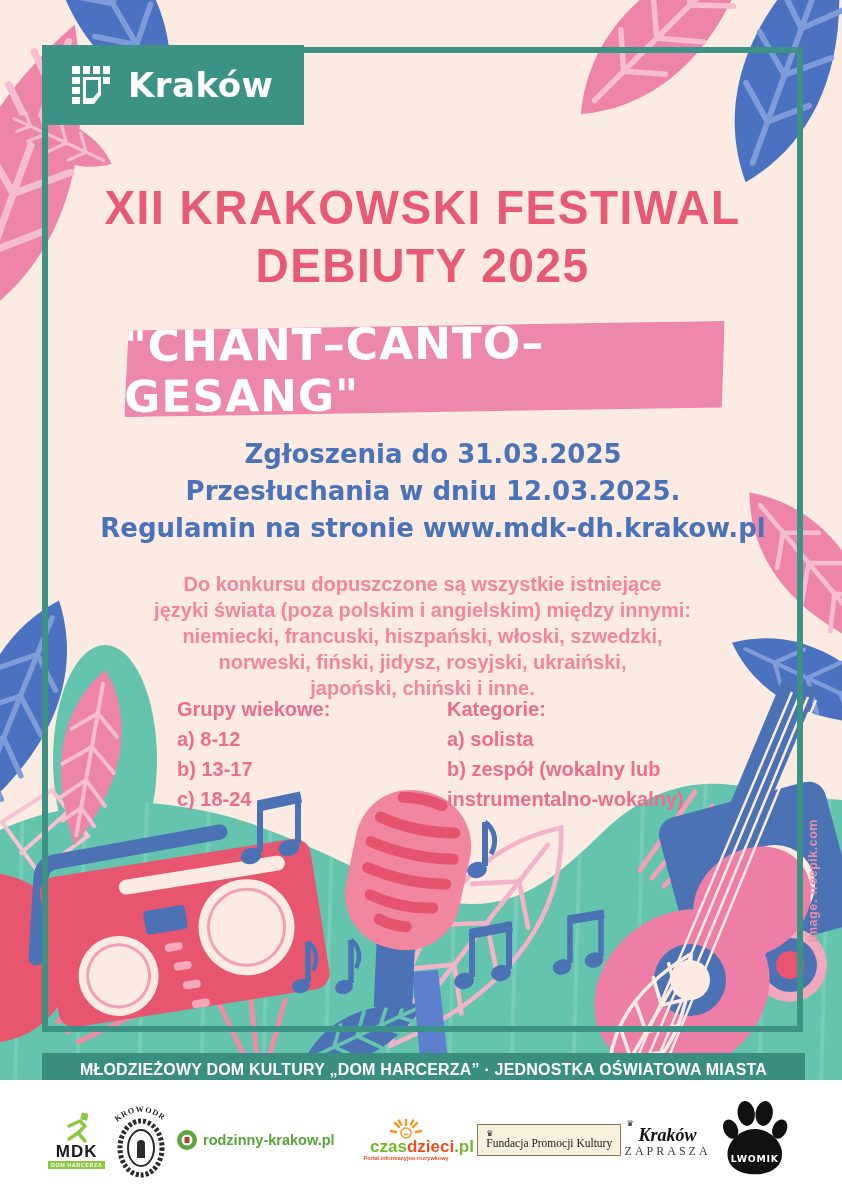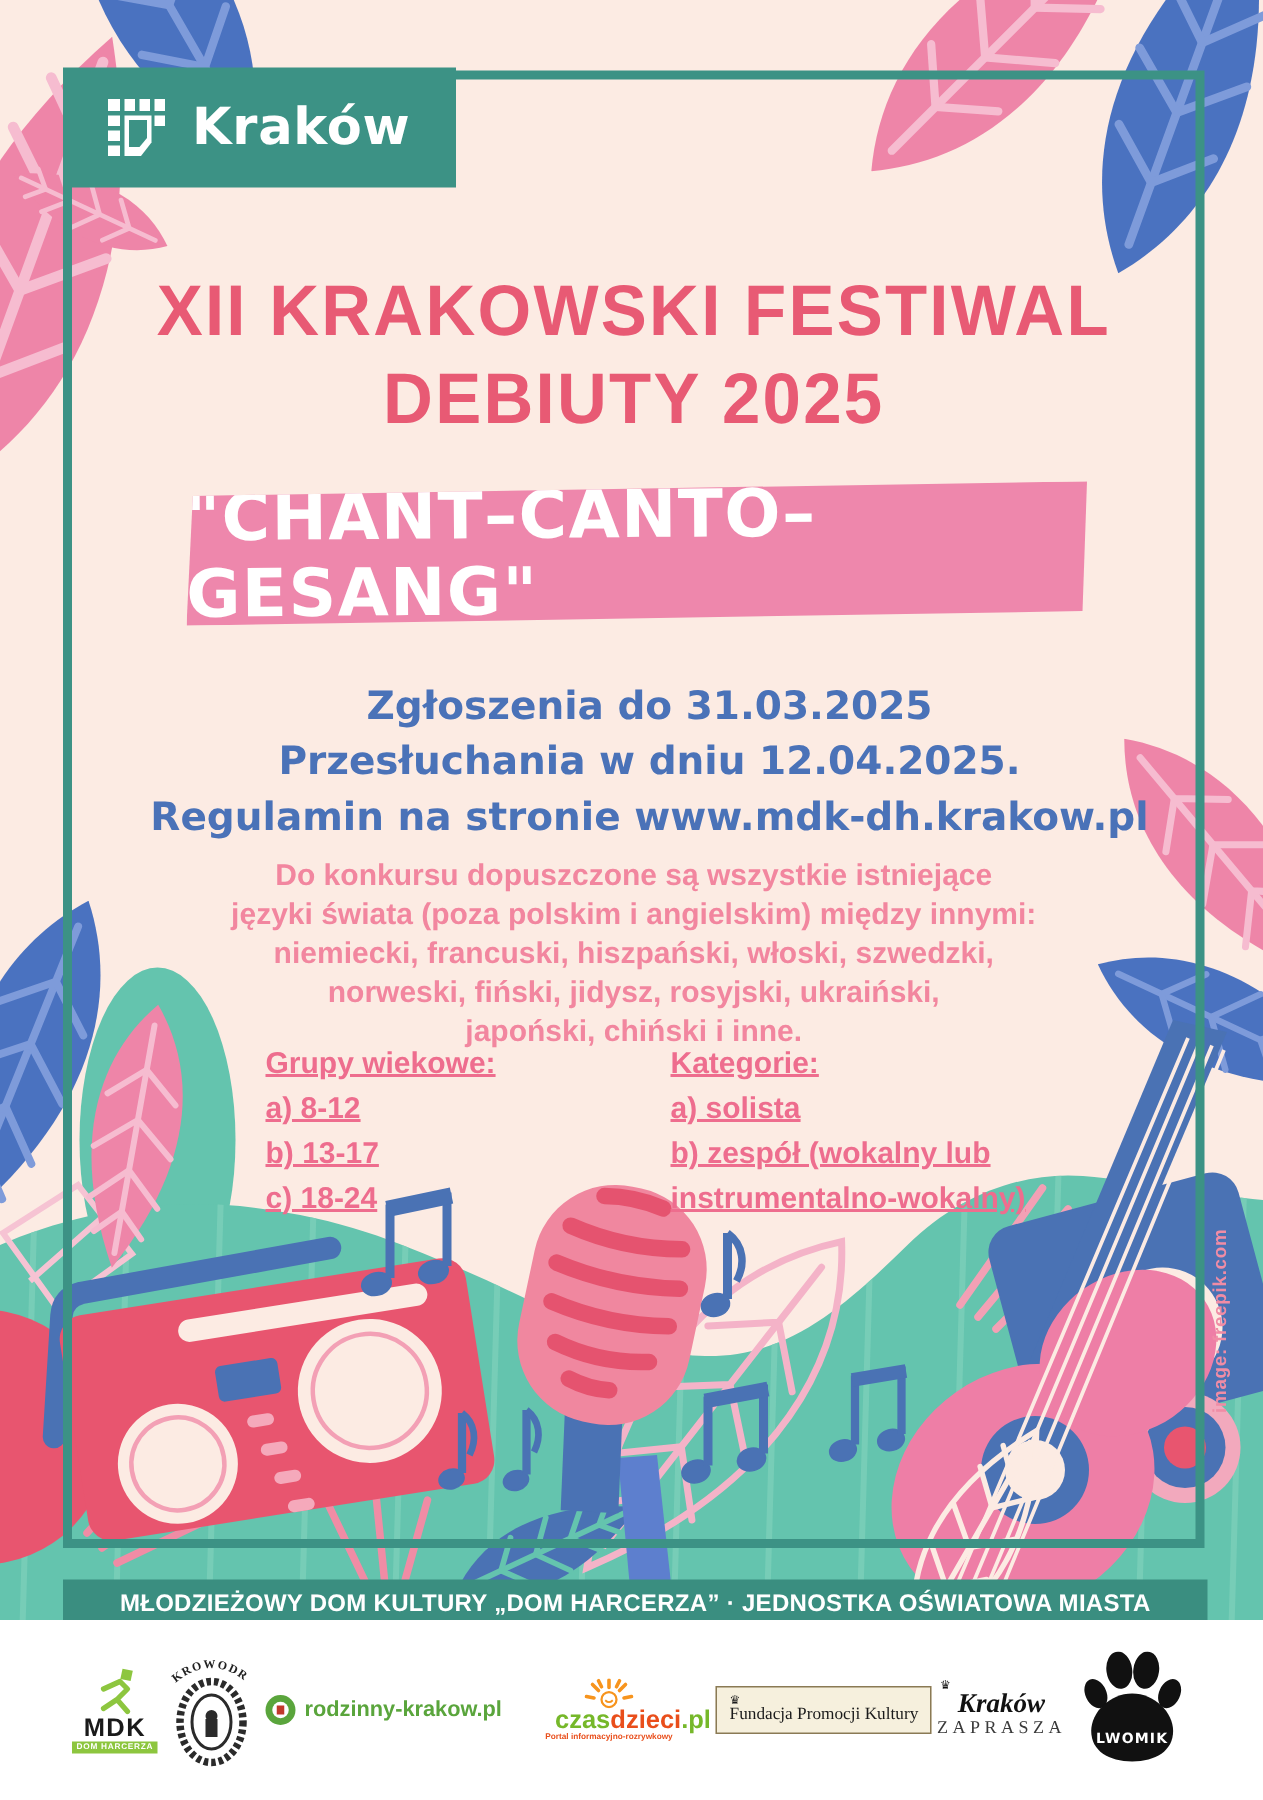--- a/index.html
+++ b/index.html
@@ -18,25 +18,25 @@
 
   .title{position:absolute;left:42px;top:180px;width:761px;text-align:center;color:#e85a74;
          font:800 46px/56px "Liberation Sans",sans-serif;letter-spacing:1.5px;transform:scaleY(1.04);}
 
   .theme-banner{position:absolute;left:124px;top:323px;width:601px;height:92px;background:#ee87ac;
                 transform:rotate(-0.4deg);
                 clip-path:polygon(0.8% 6%,100% 0%,99.4% 94%,0% 100%);
                 display:flex;align-items:center;justify-content:center;}
   .theme-banner span{color:#ffffff;font:700 44px "DejaVu Sans",sans-serif;letter-spacing:1px;}
 
-  .dates{position:absolute;left:42px;top:453px;width:782px;text-align:center;color:#4a72b8;
+  .dates{position:absolute;left:42px;top:436px;width:782px;text-align:center;color:#4a72b8;
          font:700 26px/37px "DejaVu Sans",sans-serif;}
   .languages{position:absolute;left:42px;top:571px;width:761px;text-align:center;color:#f2869f;
              font:700 20px/26px "Liberation Sans",sans-serif;}
-  .col{position:absolute;color:#ee6d8e;font:700 20px/30px "Liberation Sans",sans-serif;text-decoration:underline;}
+  .col{position:absolute;color:#ee6d8e;font:700 20px/30px "Liberation Sans",sans-serif;}
   .col-age{left:177px;top:694px;}
   .col-cat{left:447px;top:694px;}
 
   .scene{position:absolute;left:0;top:640px;width:842px;height:440px;}
 
   .footer-bar{position:absolute;left:42px;top:1013px;width:763px;height:34px;background:#3a8e80;
               color:#ffffff;text-align:center;font:700 16px/34px "Liberation Sans",sans-serif;
               letter-spacing:0.2px;margin-top:40px;}
 
   .credit{position:absolute;left:806px;top:772px;height:170px;color:#f08ca5;
@@ -269,21 +269,21 @@
     <div>XII KRAKOWSKI FESTIWAL</div>
     <div>DEBIUTY 2025</div>
   </div>
 
   <div class="theme-banner">
     <span>"CHANT–CANTO–GESANG"</span>
   </div>
 
   <div class="dates">
     <div>Zgłoszenia do 31.03.2025</div>
-    <div>Przesłuchania w dniu 12.04.2025.</div>
+    <div>Przesłuchania w dniu 12.03.2025.</div>
     <div>Regulamin na stronie www.mdk-dh.krakow.pl</div>
   </div>
 
   <div class="languages">
     <div>Do konkursu dopuszczone są wszystkie istniejące</div>
     <div>języki świata (poza polskim i angielskim) między innymi:</div>
     <div>niemiecki, francuski, hiszpański, włoski, szwedzki,</div>
     <div>norweski, fiński, jidysz, rosyjski, ukraiński,</div>
     <div>japoński, chiński i inne.</div>
   </div>

